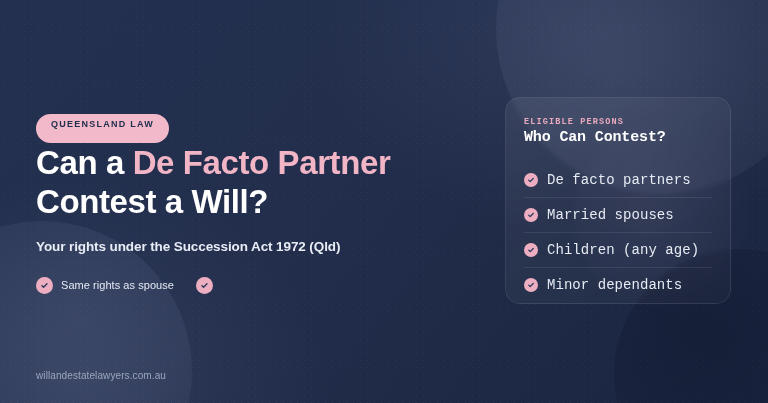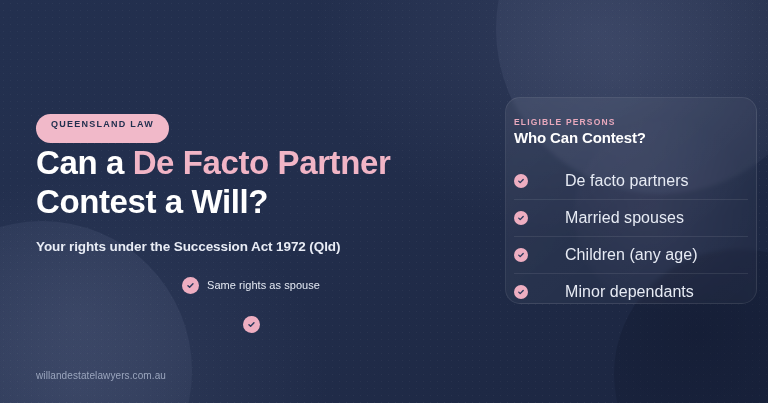--- a/index.html
+++ b/index.html
@@ -83,21 +83,20 @@
     font-weight:bold;
     color:#e8ecf5;
     letter-spacing:-0.1px;
   }
 
   .features {
     margin-top:23px;
     display:flex;
     align-items:center;
     gap:22px;
-    flex-direction:column;
   }
   .feature { display:flex; align-items:center; gap:8px; }
   .feature-label { font-size:11px; color:#e4e9f3; letter-spacing:0.05px; }
 
   .check {
     width:17px; height:17px;
     border-radius:50%;
     background:#eeaec1;
     display:flex; align-items:center; justify-content:center;
     flex:0 0 auto;
@@ -109,26 +108,27 @@
     left:36px; bottom:22px;
     font-size:10px;
     color:#9aa5bd;
     letter-spacing:0.1px;
   }
 
   
   .card {
     position:absolute;
     left:505px; top:97px;
-    width:252px; height:207px;
+    width:226px; height:207px;
     border-radius:15px;
     background:linear-gradient(140deg, rgba(255,255,255,0.075) 0%, rgba(255,255,255,0.045) 50%, rgba(255,255,255,0.028) 100%);
     border:1px solid rgba(255,255,255,0.085);
-    padding:20px 8px 16px;
+    padding:20px 18px 16px;
     backdrop-filter:blur(2px);
+    font-family:Liberation Mono, monospace;
   }
 
   .card-eyebrow {
     font-size:8.5px;
     font-weight:bold;
     letter-spacing:1.15px;
     color:#e9a9bd;
     line-height:1;
   }
   .card-title {
@@ -139,21 +139,21 @@
     letter-spacing:-0.15px;
   }
 
   .card-list { margin-top:17px; }
   .card-item {
     display:flex; align-items:center; gap:9px;
     padding:9px 0;
     border-bottom:1px solid rgba(255,255,255,0.085);
   }
   .card-item:last-child { border-bottom:none; }
-  .card-item-label { font-size:16px; color:#e7ebf4; letter-spacing:0.05px;margin-left:28px; }
+  .card-item-label { font-size:14px; color:#e7ebf4; letter-spacing:0.05px; }
   .check-sm { width:14px; height:14px; }
 </style>
 </head>
 <body>
 
 <div class="banner">
 
   <div class="dots"></div>
   <div class="blob blob-tr"></div>
   <div class="blob blob-mr"></div>

